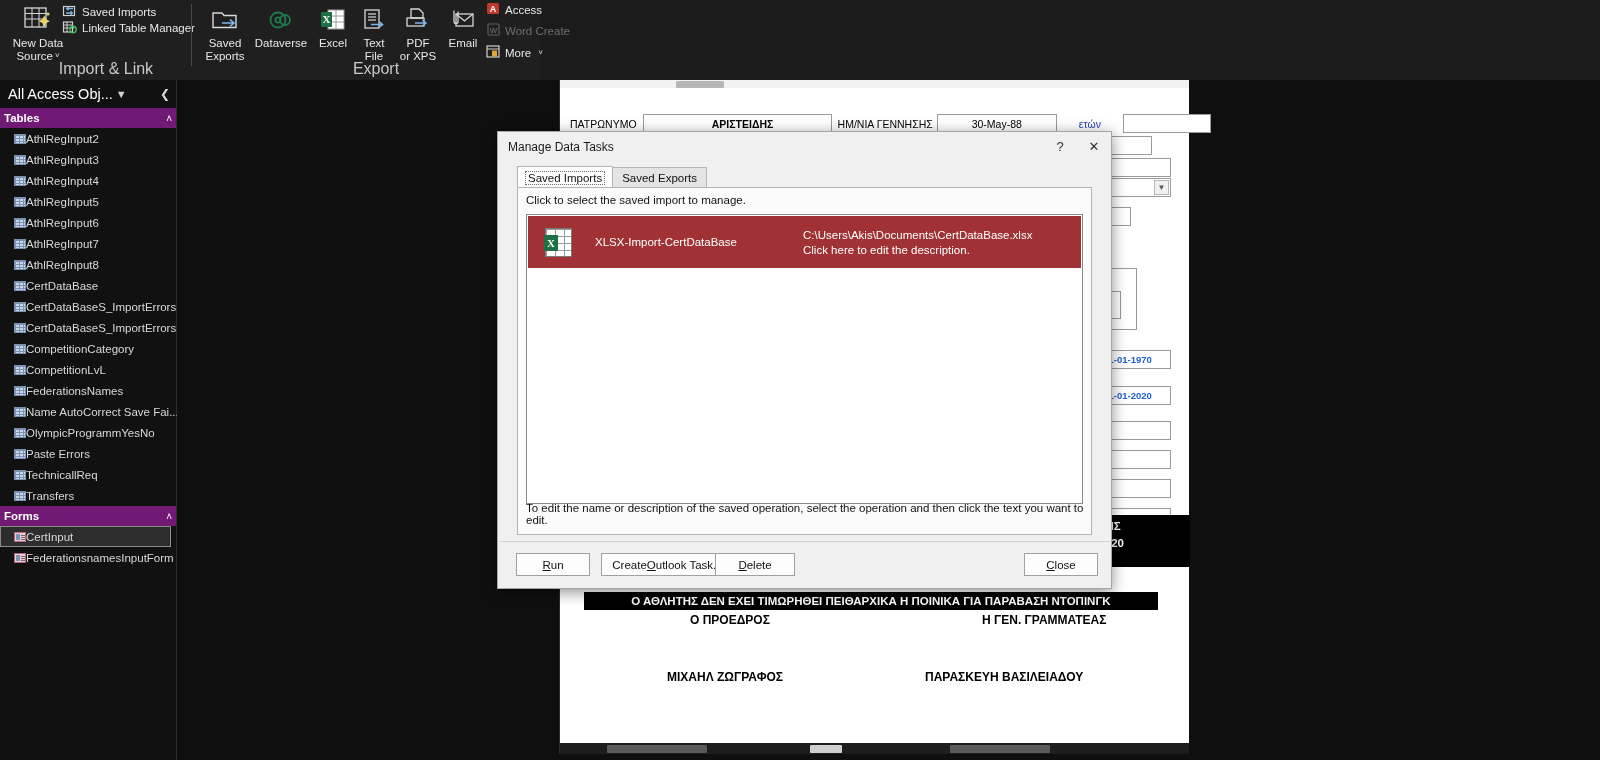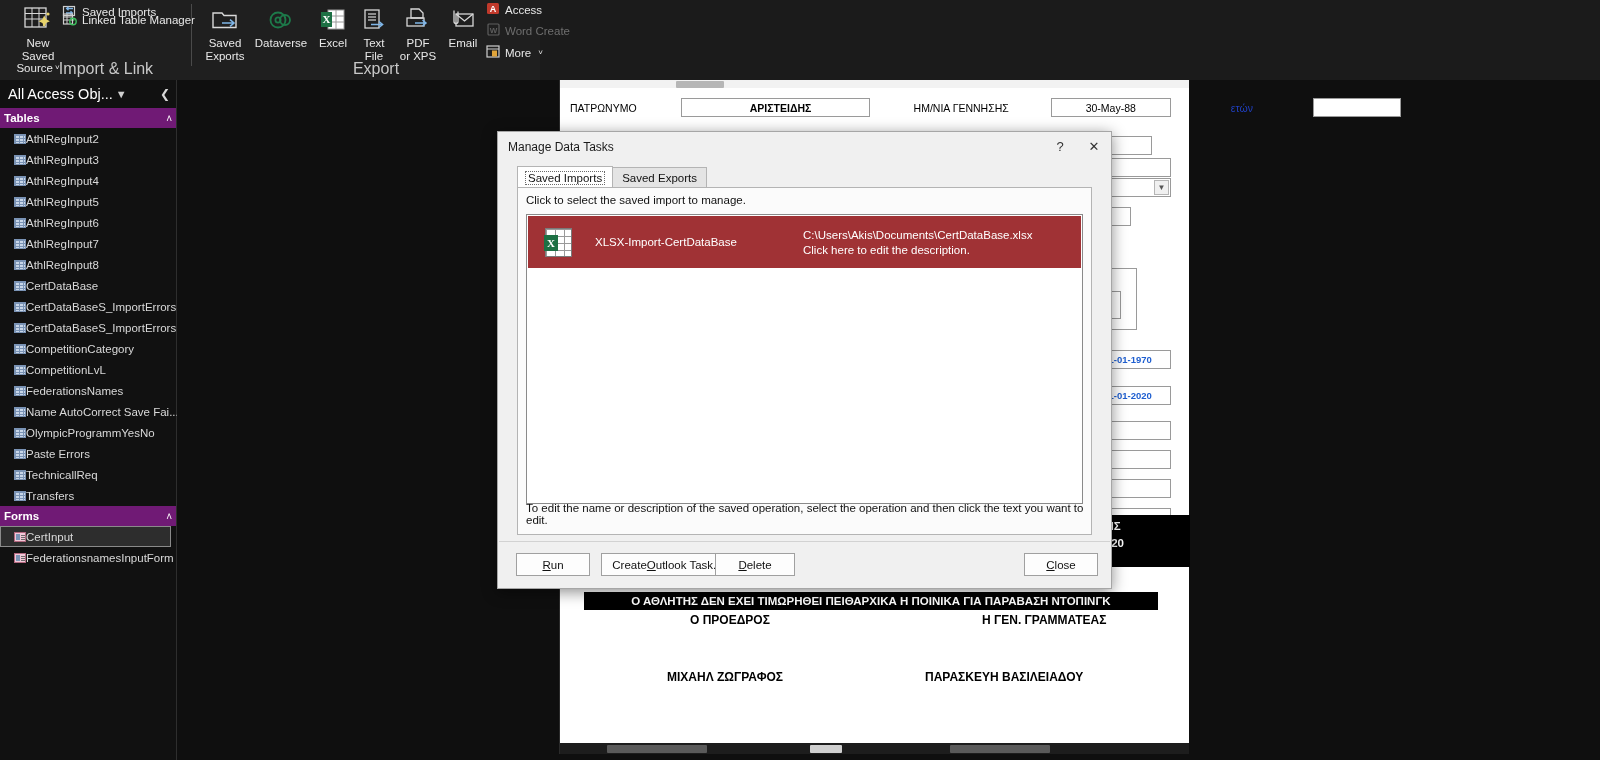--- a/index.html
+++ b/index.html
@@ -242,39 +242,39 @@
             <rect x="2" y="2" width="21" height="19" fill="none" stroke="#d8d8d8" stroke-width="1.3"></rect>
             <line x1="2" y1="7.5" x2="23" y2="7.5" stroke="#d8d8d8" stroke-width="1"></line>
             <line x1="2" y1="13" x2="23" y2="13" stroke="#d8d8d8" stroke-width="1"></line>
             <line x1="9" y1="2" x2="9" y2="21" stroke="#d8d8d8" stroke-width="1"></line>
             <line x1="16" y1="2" x2="16" y2="21" stroke="#d8d8d8" stroke-width="1"></line>
             <path d="M23 12 l2.5 5 l5 2.5 l-5 2.5 l-2.5 5 l-2.5 -5 l-5 -2.5 l5 -2.5 z" fill="#e7d36a" transform="translate(-2,-4) scale(0.75) translate(8,6)"></path>
             <circle cx="25" cy="8" r="1.6" fill="#e7d36a"></circle>
             <circle cx="21" cy="19" r="1.2" fill="#e7d36a"></circle>
           </svg>
         </div>
-        <span>New Saved</span>
+        <span>New Data</span>
         <span style="display:flex;align-items:center;">
           <span>Source</span>
           <span class="caret">˅</span>
         </span>
       </div>
 
       <div class="small-btn" style="left:62px; top:4px;">
         <span>
           <svg width="15" height="14" viewBox="0 0 15 14">
             <rect x="1.5" y="2.5" width="11" height="9" fill="none" stroke="#cfcfcf" stroke-width="1.2"></rect>
             <path d="M11 4.5 h-6 M6.5 2.8 L4.6 4.5 L6.5 6.2" fill="none" stroke="#7fb6e8" stroke-width="1.3"></path>
             <path d="M4 9 h6 M8.5 7.3 L10.4 9 L8.5 10.7" fill="none" stroke="#7fb6e8" stroke-width="1.3"></path>
           </svg>
         </span>
         <span>Saved Imports</span>
       </div>
 
-      <div class="small-btn" style="left:62px; top:12px;">
+      <div class="small-btn" style="left:62px; top:20px;">
         <span>
           <svg width="15" height="14" viewBox="0 0 15 14">
             <rect x="1.5" y="2" width="9" height="10" fill="none" stroke="#cfcfcf" stroke-width="1.2"></rect>
             <line x1="1.5" y1="5" x2="10.5" y2="5" stroke="#cfcfcf" stroke-width="1"></line>
             <line x1="1.5" y1="8" x2="10.5" y2="8" stroke="#cfcfcf" stroke-width="1"></line>
             <line x1="5" y1="2" x2="5" y2="12" stroke="#cfcfcf" stroke-width="1"></line>
             <circle cx="11" cy="9.5" r="3.2" fill="none" stroke="#3fbf5f" stroke-width="1.4"></circle>
             <path d="M11 6.6 l1.8 1.4 l-1.8 1.2 z" fill="#3fbf5f"></path>
           </svg>
         </span>
@@ -499,21 +499,21 @@
   </div>
 
   <div class="canvas">
     <div class="form-doc">
 
       <div class="form-topbar">
         <div class="thumb"></div>
       </div>
 
 
-      <div class="fm-row" style="left:10px; top:18px;gap:38px;">
+      <div class="fm-row" style="left:10px; top:34px;">
         <span class="fm-lbl">ΠΑΤΡΩΝΥΜΟ</span>
         <div class="fm-box" style="width:189px; margin-left:6px;padding-left:11px;">ΑΡΙΣΤΕΙΔΗΣ</div>
         <span class="fm-lbl" style="margin-left:6px;">ΗΜ/ΝΙΑ ΓΕΝΝΗΣΗΣ</span>
         <div class="fm-box plain" style="width:120px; margin-left:4px;">30-May-88</div>
         <span class="fm-lbl blue" style="margin-left:22px;">ετών</span>
         <div class="fm-box" style="width:88px; margin-left:22px;"></div>
       </div>
 
       <div class="fm-row" style="left:10px; top:56px;">
         <span class="fm-lbl">ΔΙΑΚΡΙΣΗ</span>

